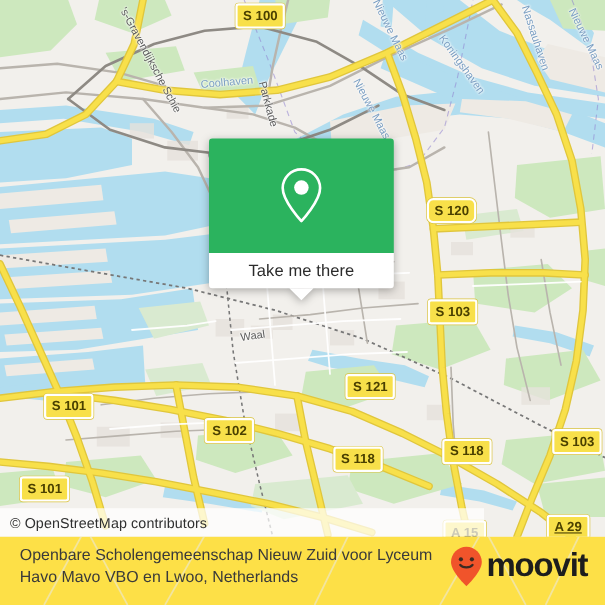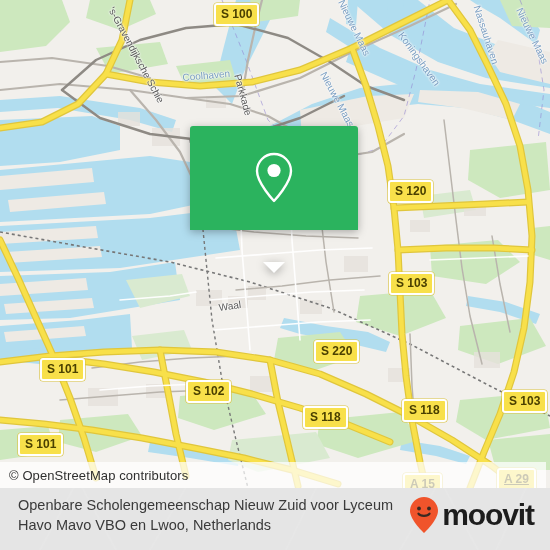--- a/index.html
+++ b/index.html
@@ -24,21 +24,21 @@
     width: 550px; height: 488px;
     background: #f2f0ec;
     overflow: hidden;
   }
   .mapsvg { position:absolute; left:0; top:0; width:550px; height:488px; display:block; }
 
   
   #attrib {
     position: absolute;
     left: 0; bottom: 0;
-    width: 546px; height: 26px;
+    width: 440px; height: 26px;
     background: rgba(255,255,255,0.72);
     display: flex; align-items: center;
   }
   #attrib span {
     font-size: 13px;
     color: #2f2f2f;
     padding-left: 9px;
     letter-spacing: 0.1px;
   }
 
@@ -103,21 +103,21 @@
     border-left: 11px solid transparent;
     border-right: 11px solid transparent;
     border-top: 11px solid #ffffff;
   }
 
   
   #footer {
     position: absolute;
     left: 0; top: 488px;
     width: 550px; height: 62px;
-    background: #e5e5e5;
+    background: #fde047;
     display: flex;
     align-items: center;
     justify-content: space-between;
     padding: 0 16px 8px 18px;
     overflow: hidden;
   }
   
   #footer-wm {
     position: absolute; left:0; top:0; width:550px; height:62px;
     opacity: 0.55; pointer-events:none;
@@ -332,39 +332,42 @@
       <div class="mlabel water" style="left:328px; top:70px;  transform:rotate(62deg);  transform-origin:left top;">Nieuwe Maas</div>
       <div class="mlabel water" style="left:346px; top:-2px;  transform:rotate(64deg);  transform-origin:left top;">Nieuwe Maas</div>
       <div class="mlabel water" style="left:405px; top:30px;  transform:rotate(54deg);  transform-origin:left top;">Koningshaven</div>
       <div class="mlabel water" style="left:482px; top:4px;   transform:rotate(72deg);  transform-origin:left top;">Nassauhaven</div>
       <div class="mlabel water" style="left:524px; top:6px;   transform:rotate(64deg);  transform-origin:left top;">Nieuwe Maas</div>
       <div class="mlabel" style="left:218px; top:302px; transform:rotate(-8deg);  transform-origin:left top;">Waal</div>
     </div>
 
     <div>
       <div class="shield" style="left:214px; top:3px;">S 100</div>
-      <div class="shield" style="left:388px; top:180px;">S 120</div>
+      <div class="shield" style="left:388px; top:180px;border-radius:6px;">S 120</div>
       <div class="shield" style="left:389px; top:272px;">S 103</div>
-      <div class="shield" style="left:314px; top:340px;">S 220</div>
+      <div class="shield" style="left:314px; top:340px;">S 121</div>
       <div class="shield" style="left:40px;  top:358px;">S 101</div>
       <div class="shield" style="left:186px; top:380px;">S 102</div>
       <div class="shield" style="left:303px; top:406px;">S 118</div>
       <div class="shield" style="left:402px; top:399px;">S 118</div>
       <div class="shield" style="left:502px; top:390px;">S 103</div>
       <div class="shield" style="left:18px;  top:433px;">S 101</div>
       <div class="shield motorway" style="left:403px; top:473px;">A 15</div>
       <div class="shield motorway" style="left:497px; top:468px;">A 29</div>
     </div>
 
     <div id="popup">
       <div id="popup-head">
         <svg width="42" height="54" viewBox="0 0 42 54">
           <path d="M21 3 C11.6 3 4 10.6 4 20 C4 32 21 50 21 50 C21 50 38 32 38 20 C38 10.6 30.4 3 21 3 Z" fill="none" stroke="#ffffff" stroke-width="2.4" stroke-linejoin="round"></path>
           <circle cx="21" cy="19.5" r="6.6" fill="#ffffff"></circle>
         </svg>
+      </div>
+      <div id="popup-foot">
+        <span>Take me there</span>
       </div>
       <div id="popup-tail"></div>
     </div>
 
     <div id="attrib">
       <span>© OpenStreetMap contributors</span>
     </div>
   </div>
 
   <div id="footer">

